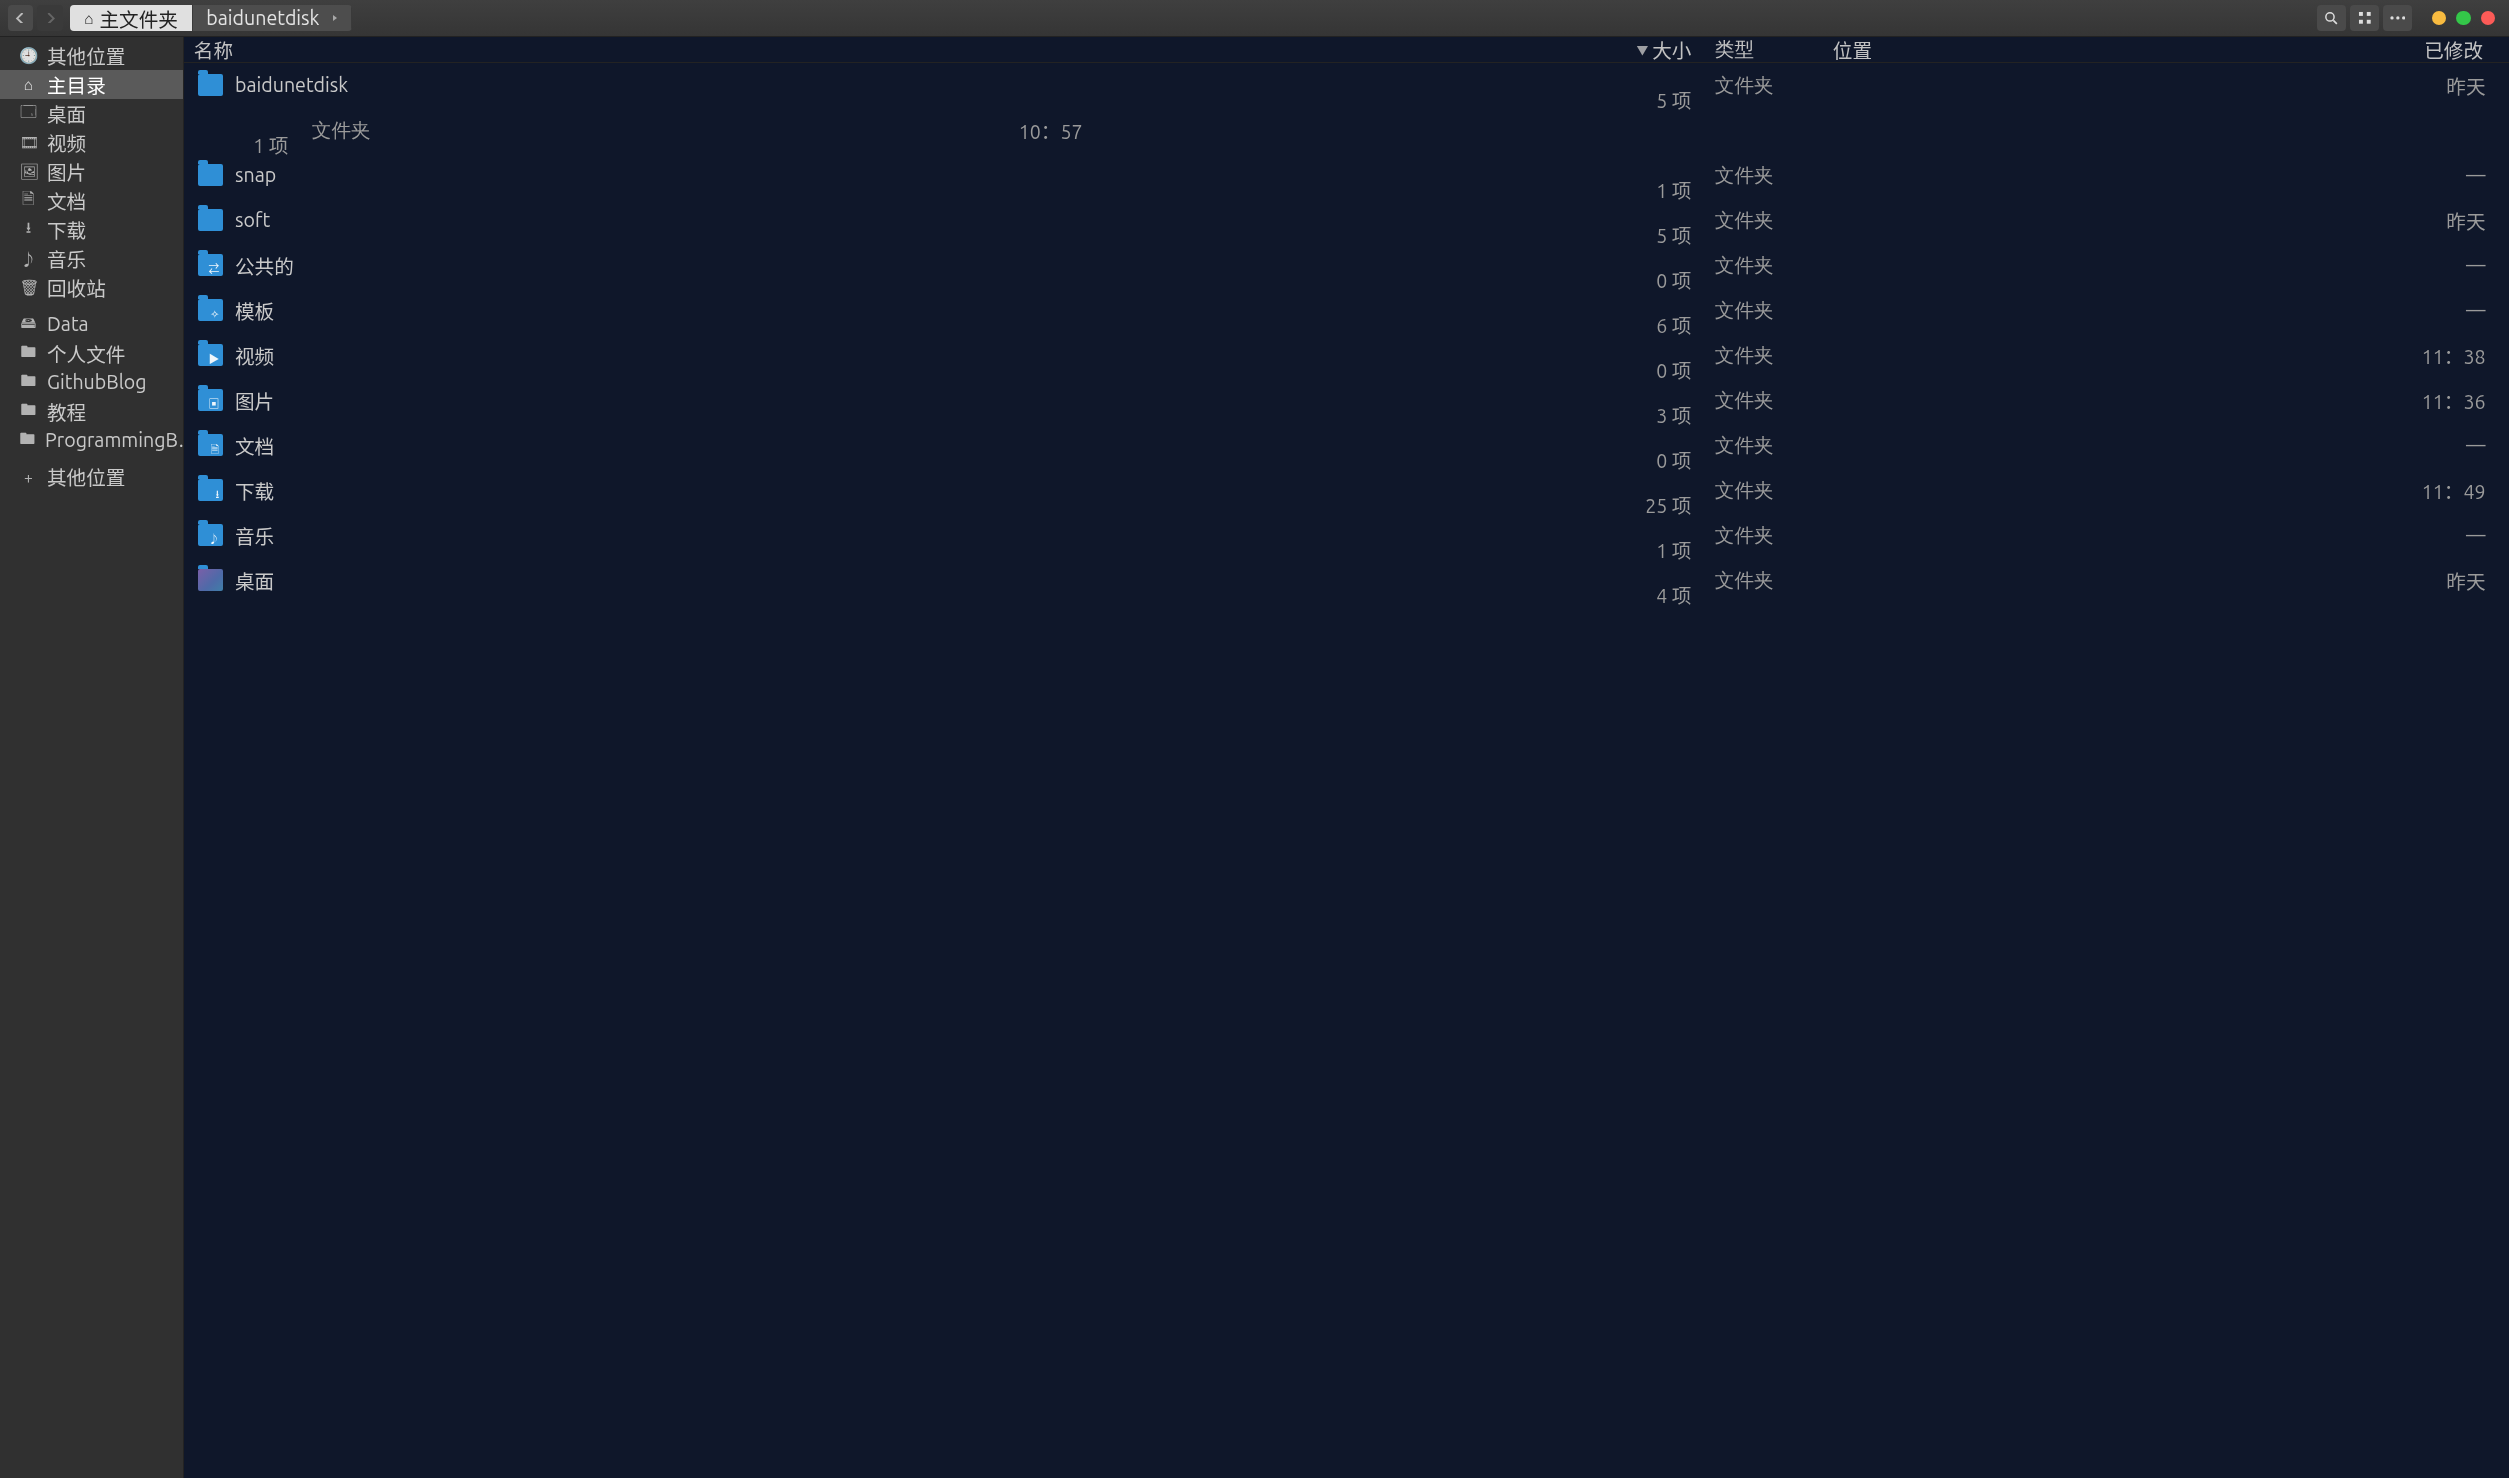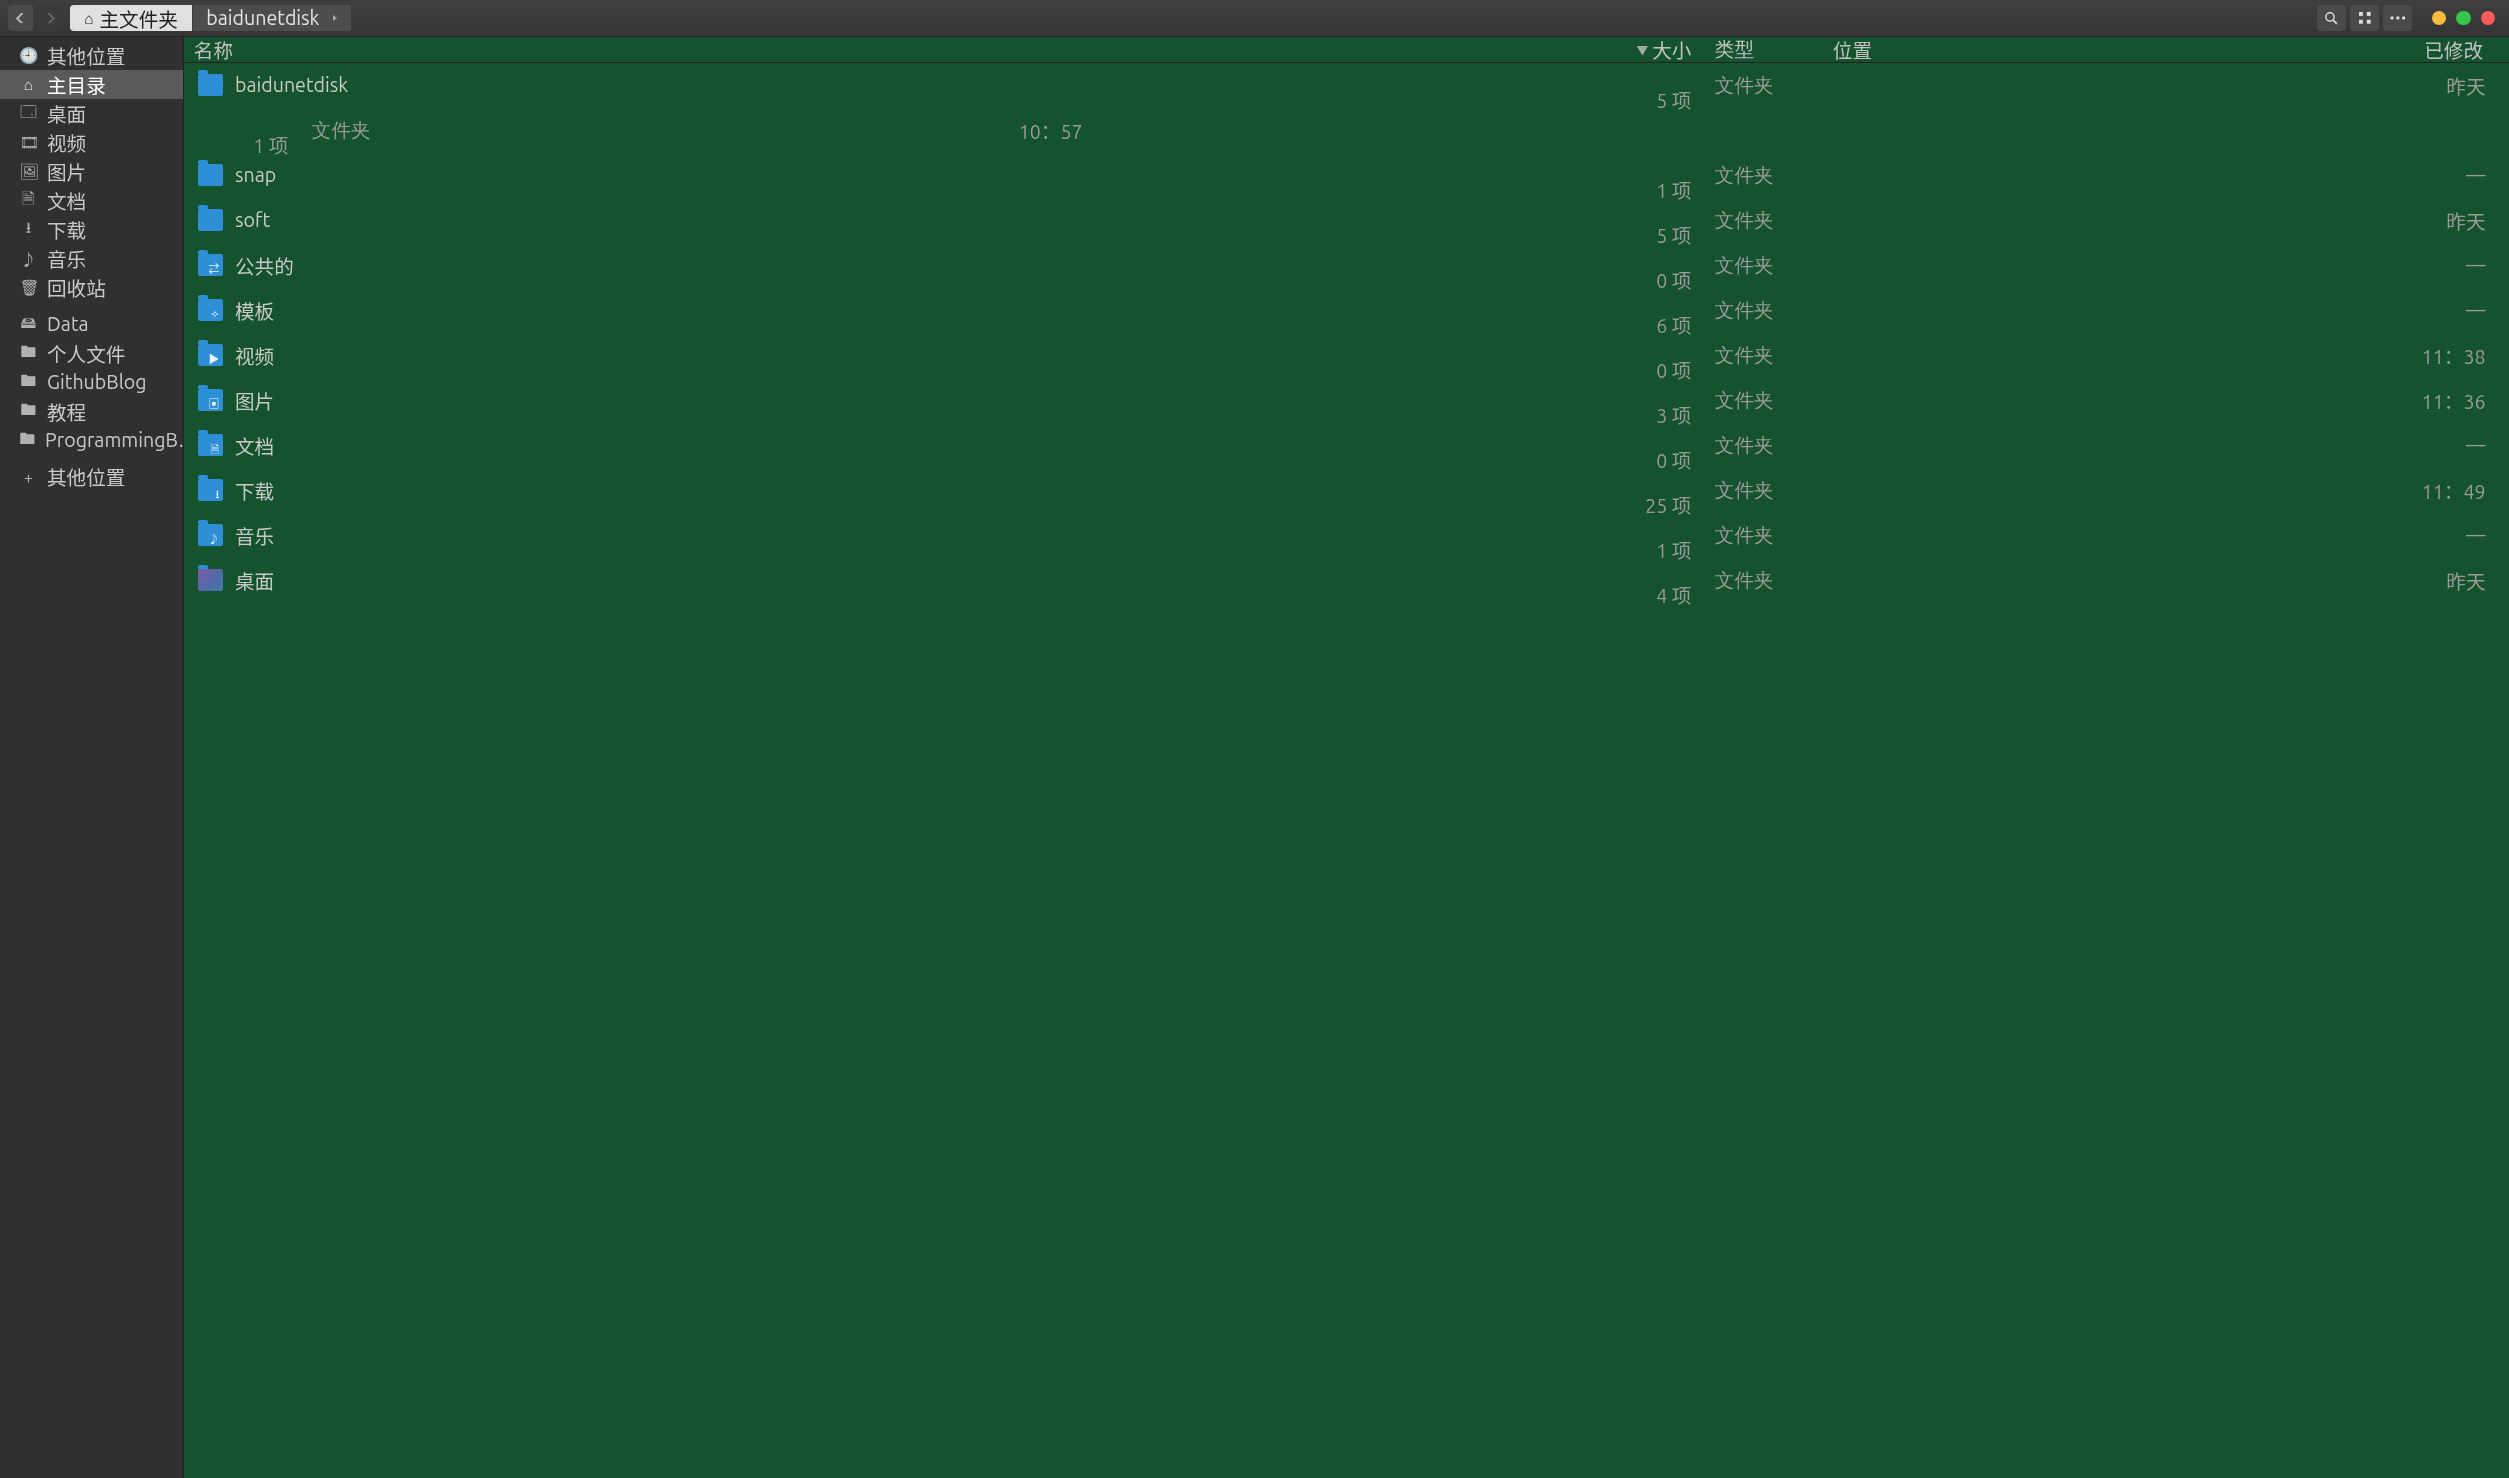--- a/index.html
+++ b/index.html
@@ -56,21 +56,21 @@
 .sb-item {
   display:flex; align-items:center; gap:9.8px; height:29px;
   padding:0 11.8px 0 19.6px; color:#c9c9c9; font-size:19.6px; cursor:pointer;
   white-space:nowrap; overflow:hidden; text-overflow:ellipsis;
 }
 .sb-item.active { background:#5a5a5a; color:#fff; }
 .sb-item .ico { width:17.6px; text-align:center; font-size:15.7px; opacity:.85; }
 .sb-sep { height:7.8px; }
 
 
-.main { flex:1; background:#14532d; display:flex; flex-direction:column;justify-content:center; }
+.main { flex:1; background:#0f172a; display:flex; flex-direction:column;justify-content:center; }
 
 
 .col-head {
   height:25.5px; display:flex; align-items:center; font-size:19.6px; color:#c2c2c2;
   border-bottom:1px solid #232323; user-select:none;
 }
 .col-name { flex:1; padding-left:9.8px; display:flex; align-items:center; gap:5.9px;}
 .col-size { width:118px; text-align:right; padding-right:13.7px; display:flex; justify-content:flex-end; align-items:center; gap:3.9px;}
 .col-type { width:118px; padding-left:9.8px;font-family:Liberation Mono, monospace;}
 .col-loc  { width:549px; padding-left:9.8px;}

